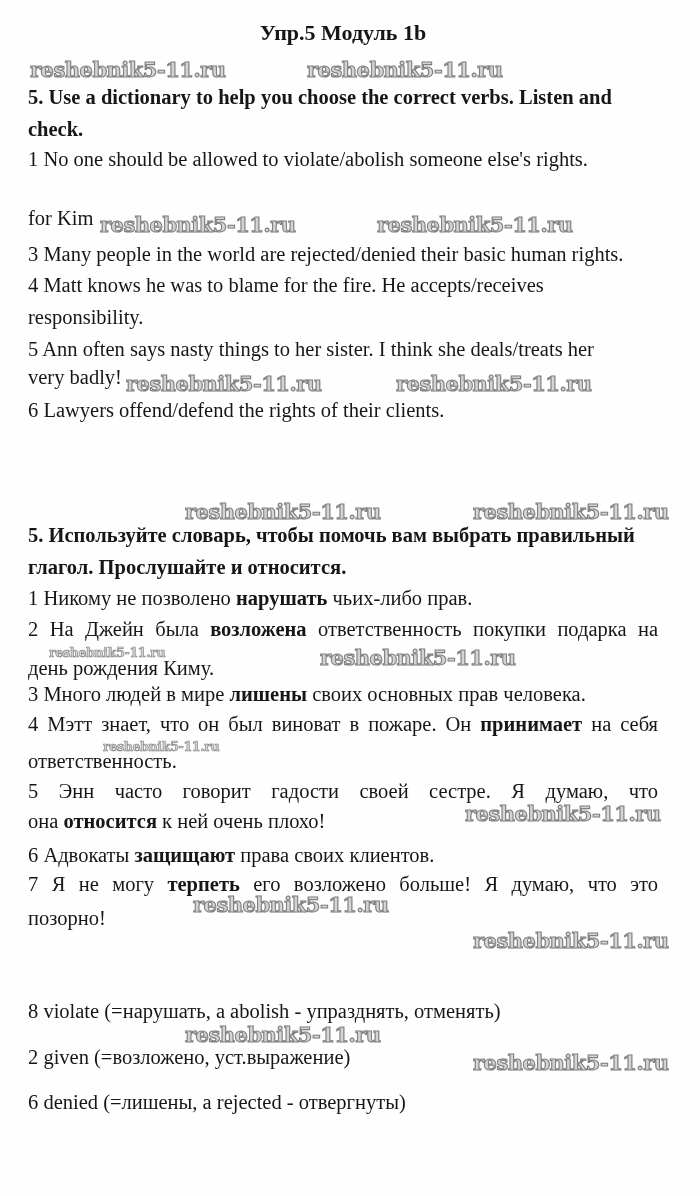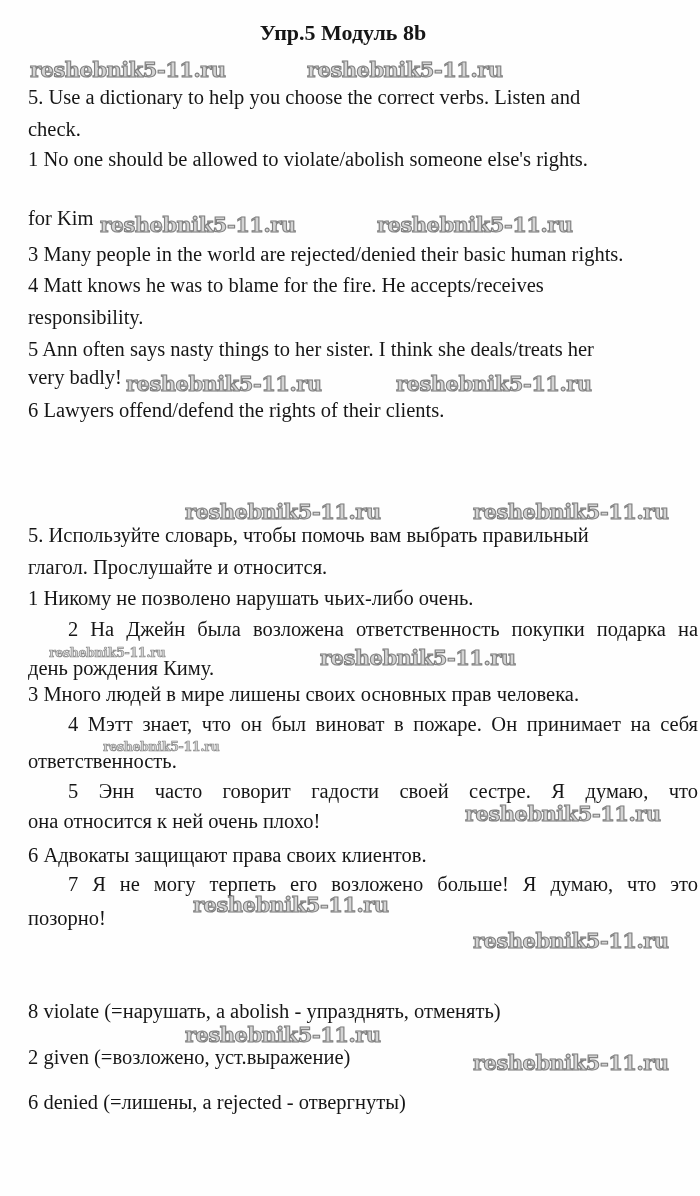--- a/index.html
+++ b/index.html
@@ -17,23 +17,22 @@
     left:28px;
     font-size:20.5px;
     line-height:1.25;
     white-space:nowrap;
   }
   .just {
     white-space:normal;
     width:630px;
     text-align:justify;
     text-align-last:justify;
-    margin-left:40px;
   }
-  .bold { font-weight:normal; }
+  .bold { font-weight:bold; }
   .title {
     position:absolute; top:20px; left:0;
     width:686px; text-align:center;
     font-size:22px; font-weight:bold;
     white-space:nowrap;
   }
   .wm {
     position:absolute;
     font-family:"DejaVu Serif","Liberation Serif",serif;
     font-weight:700;
@@ -49,21 +48,21 @@
     -webkit-text-stroke:0.7px #8a8a8a;
     text-shadow:none;
     letter-spacing:-0.3px;
   }
 </style>
 </head>
 <body>
 
 <div class="page">
 
-  <div class="title">Упр.5 Модуль 8b</div>
+  <div class="title">Упр.5 Модуль 1b</div>
 
   <div class="wm" style="left:30px;top:57px">reshebnik5-11.ru</div>
   <div class="wm" style="left:307px;top:57px">reshebnik5-11.ru</div>
 
   <div class="line bold" style="top:85px">5. Use a dictionary to help you choose the correct verbs. Listen and</div>
   <div class="line bold" style="top:117px">check.</div>
 
   <div class="line" style="top:147px">1 No one should be allowed to violate/abolish someone else's rights.</div>
   <div class="line" style="top:206px">for Kim</div>
   <div class="wm" style="left:100px;top:212px">reshebnik5-11.ru</div>
@@ -76,21 +75,21 @@
   <div class="wm" style="left:126px;top:371px">reshebnik5-11.ru</div>
   <div class="wm" style="left:396px;top:371px">reshebnik5-11.ru</div>
   <div class="line" style="top:398px">6 Lawyers offend/defend the rights of their clients.</div>
 
   <div class="wm" style="left:185px;top:499px">reshebnik5-11.ru</div>
   <div class="wm" style="left:473px;top:499px">reshebnik5-11.ru</div>
 
   <div class="line bold" style="top:523px">5. Используйте словарь, чтобы помочь вам выбрать правильный</div>
   <div class="line bold" style="top:555px">глагол. Прослушайте и относится.</div>
 
-  <div class="line" style="top:586px"><span>1 Никому не позволено </span><span class="bold">нарушать</span><span> чьих-либо очень.</span></div>
+  <div class="line" style="top:586px"><span>1 Никому не позволено </span><span class="bold">нарушать</span><span> чьих-либо прав.</span></div>
 
   <div class="line just" style="top:617px"><span>2 На Джейн была </span><span class="bold">возложена</span><span> ответственность покупки подарка на</span></div>
   <div class="wm wm-sm" style="left:49px;top:645px">reshebnik5-11.ru</div>
   <div class="wm" style="left:320px;top:645px">reshebnik5-11.ru</div>
   <div class="line" style="top:656px">день рождения Киму.</div>
 
   <div class="line" style="top:682px"><span>3 Много людей в мире </span><span class="bold">лишены</span><span> своих основных прав человека.</span></div>
 
   <div class="line just" style="top:712px"><span>4 Мэтт знает, что он был виноват в пожаре. Он </span><span class="bold">принимает</span><span> на себя</span></div>
   <div class="wm wm-sm" style="left:103px;top:739px">reshebnik5-11.ru</div>

